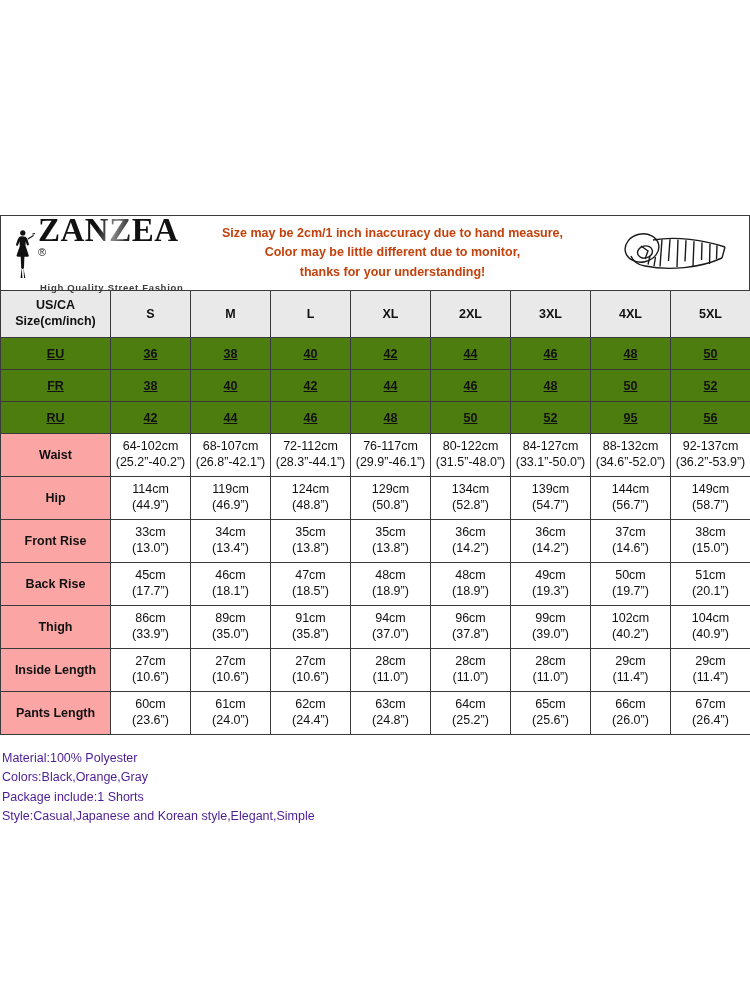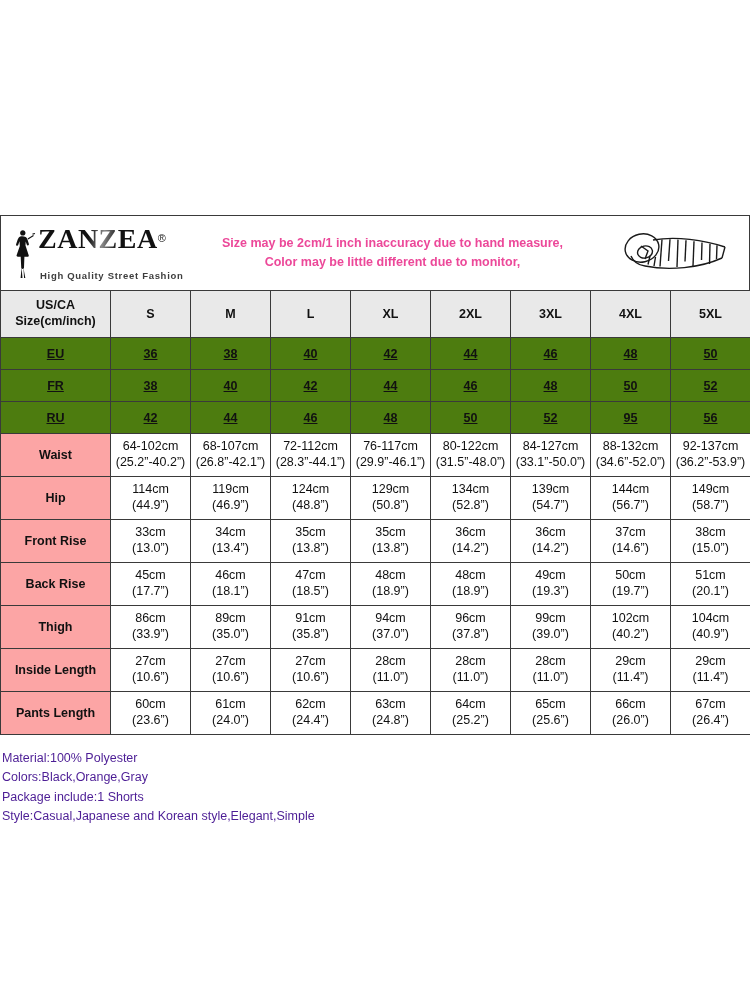--- a/index.html
+++ b/index.html
@@ -48,21 +48,21 @@
     margin-right: 1px;
   }
   .brand-text {
     display: flex;
     flex-direction: column;
     justify-content: center;
     line-height: 1;
   }
   .brand-word {
     font-family: "Liberation Serif", serif;
-    font-size: 28px;
+    font-size: 33px;
     font-weight: 700;
     letter-spacing: 0.5px;
     color: #1a1a1a;
     position: relative;
     display: inline-block;
     background: linear-gradient(100deg, #111 0%, #111 42%, #8a8a8a 54%, #111 66%, #111 100%);
     -webkit-background-clip: text;
     background-clip: text;
     color: transparent;
   }
@@ -77,21 +77,21 @@
     letter-spacing: 0.7px;
     color: #3d3d3d;
     margin-top: 18px;
     padding-left: 2px;
   }
   .notice-cell {
     flex: 1 1 auto;
     text-align: center;
     font-size: 12.5px;
     font-weight: 700;
-    color: #ec4899;
+    color: #c2410c;
     line-height: 1.55;
     padding: 0 4px;
   }
   .tape-cell {
     width: 150px;
     flex: 0 0 150px;
     display: flex;
     align-items: center;
     justify-content: center;
   }
@@ -154,20 +154,21 @@
         <div>
           <span class="brand-word">ZANZEA</span><span class="brand-reg">®</span>
         </div>
         <div class="brand-tag">High Quality Street Fashion</div>
       </div>
     </div>
 
     <div class="notice-cell">
       <div>Size may be 2cm/1 inch inaccuracy due to hand measure,</div>
       <div>Color may be little different due to monitor,</div>
+      <div>thanks for your understanding!</div>
     </div>
 
     <div class="tape-cell">
       <svg width="120" height="55" viewBox="0 0 120 55">
         <g fill="none" stroke="#1a1a1a" stroke-width="1.4">
           <ellipse cx="28" cy="22" rx="17" ry="14" transform="rotate(-12 28 22)"></ellipse>
           <ellipse cx="31" cy="26" rx="7.5" ry="6" transform="rotate(-12 31 26)"></ellipse>
           <path d="M27 20 L34 25 L31 33"></path>
           <path d="M39 14 C62 10 90 14 111 21"></path>
           <path d="M31 40 C55 45 86 42 108 32"></path>

